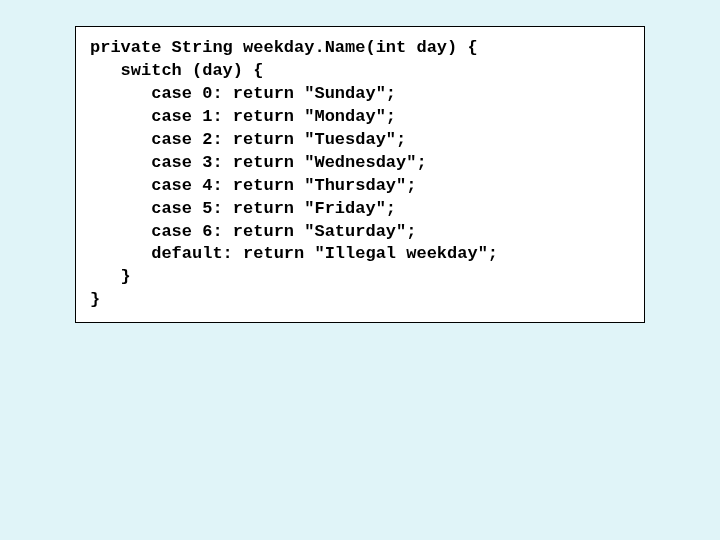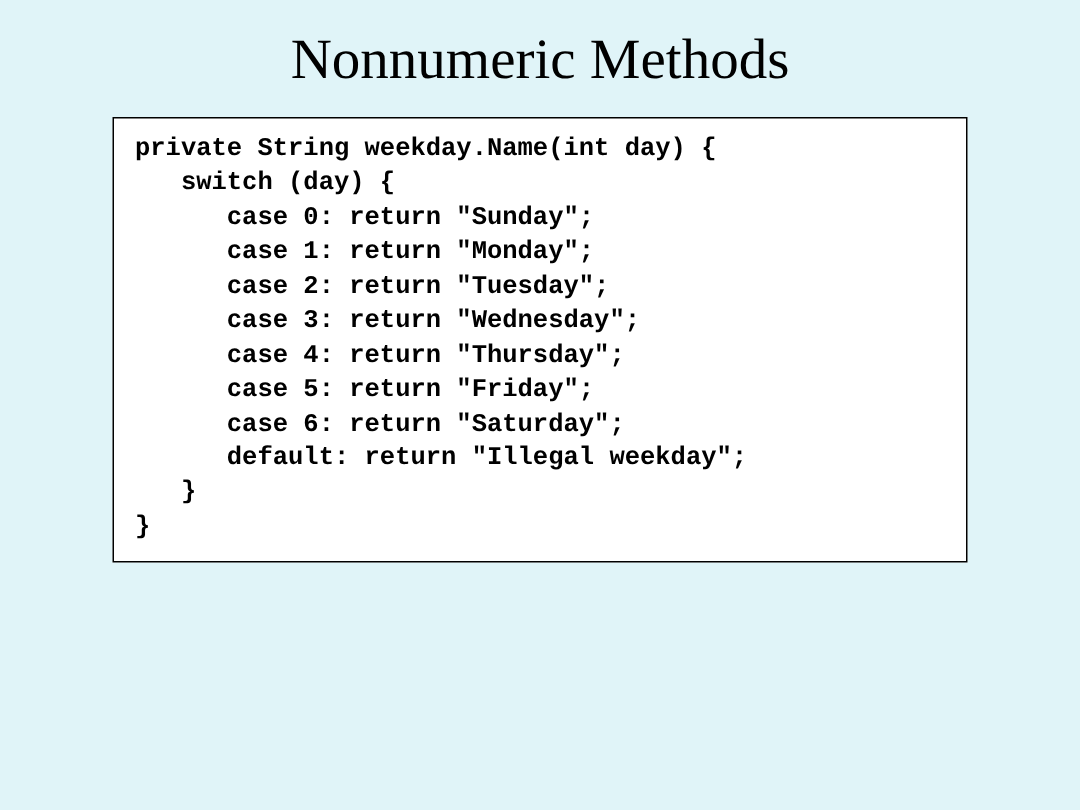--- a/index.html
+++ b/index.html
@@ -35,21 +35,20 @@
     font-size: 17px;
     font-weight: bold;
     line-height: 1.35;
     white-space: pre;
   }
 </style>
 </head>
 <body>
 
 <div class="slide">
-  <h1 class="title">Nonnumeric Methods</h1>
   <div class="code-box">private String weekday.Name(int day) {
    switch (day) {
       case 0: return "Sunday";
       case 1: return "Monday";
       case 2: return "Tuesday";
       case 3: return "Wednesday";
       case 4: return "Thursday";
       case 5: return "Friday";
       case 6: return "Saturday";
       default: return "Illegal weekday";

